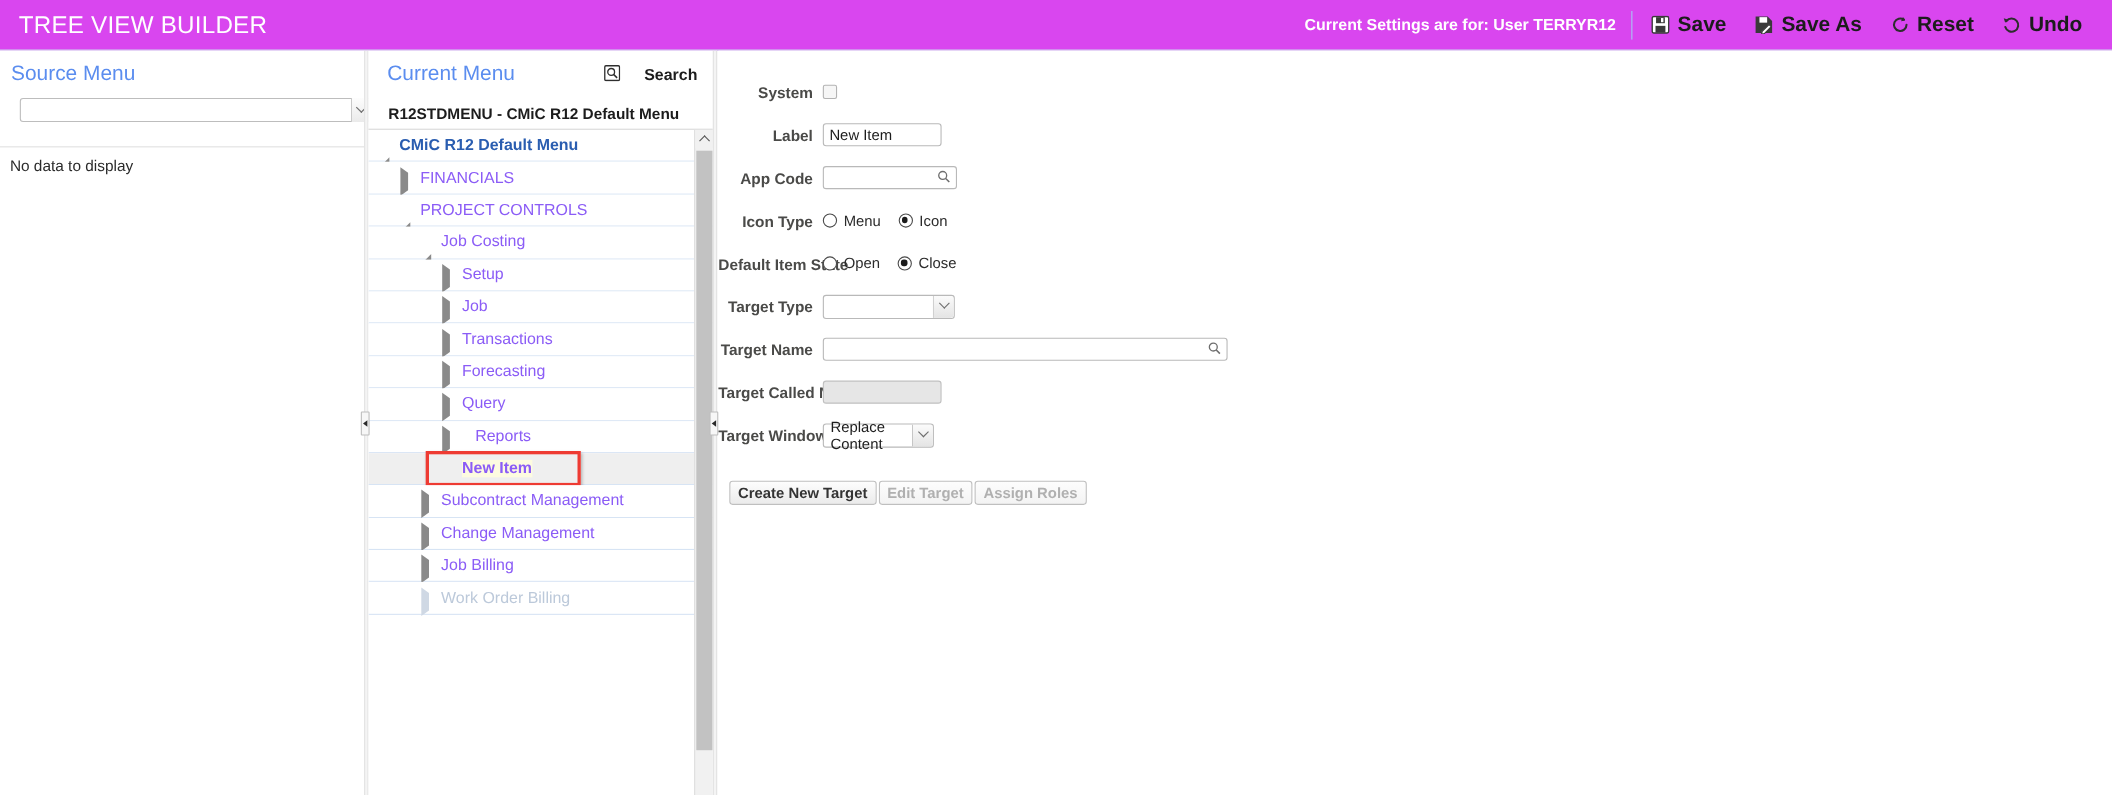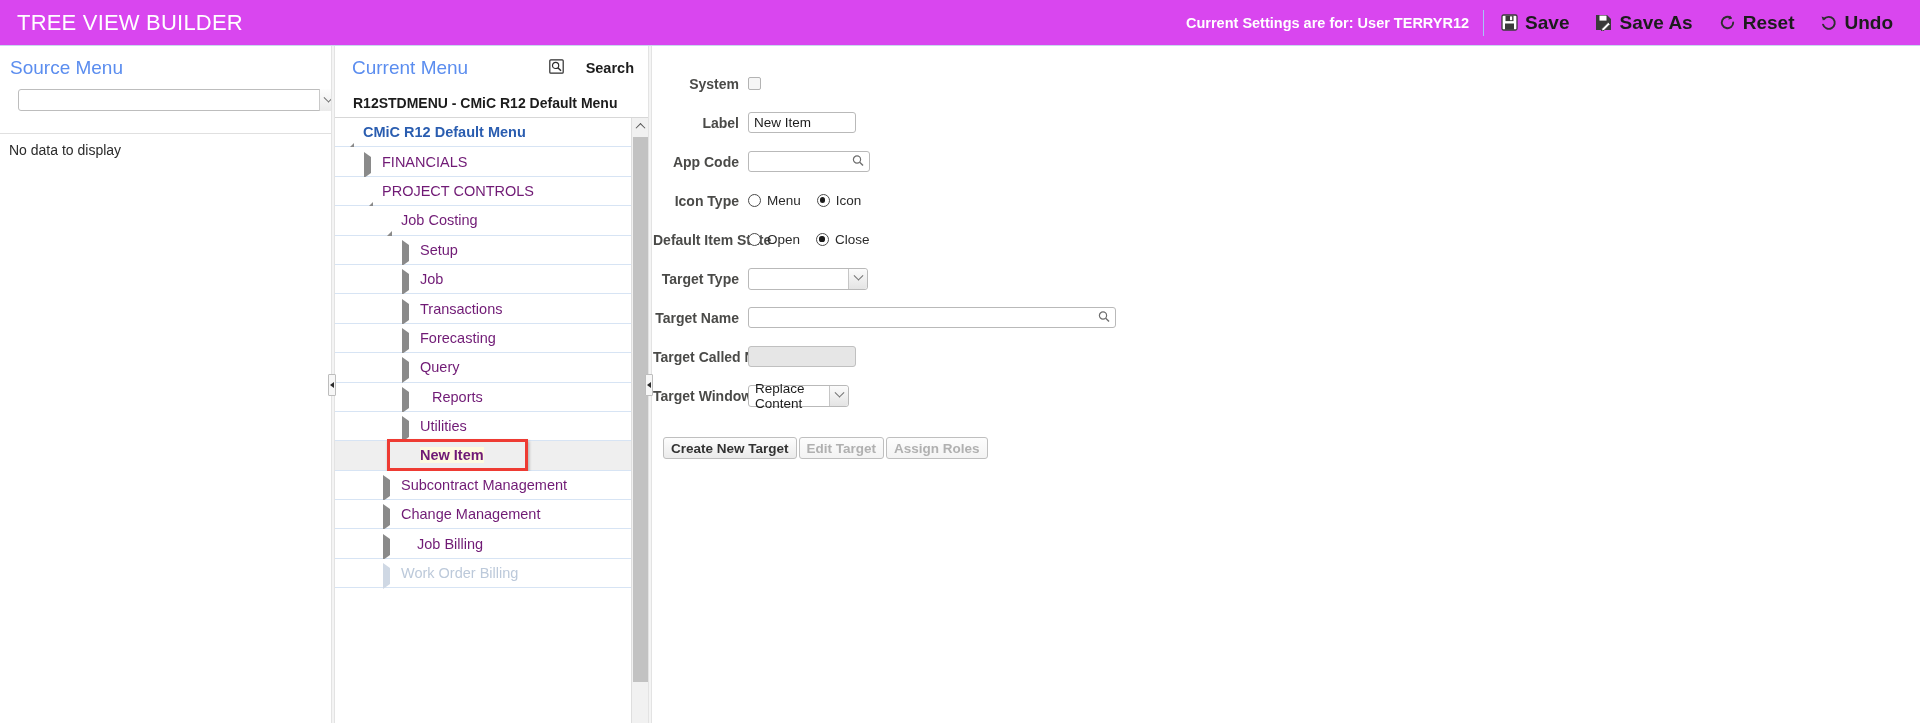--- a/index.html
+++ b/index.html
@@ -198,21 +198,21 @@
     border-bottom: 5px solid transparent;
     border-left: 7px solid #8a8a8a;
   }
   .caret-down {
     width: 0; height: 0;
     border-left: 9px solid transparent;
     border-bottom: 9px solid #8a8a8a;
     transform: rotate(-45deg);
     margin-top: -1px;
   }
-  .tree-label { color: #701a75; white-space: nowrap; }
+  .tree-label { color: #8b5cf6; white-space: nowrap; }
   .tree-row.root .tree-label { font-weight: 700; color: #2a5db0; }
   .tree-row.selected { background: #efefef; }
   .tree-row.dim .tree-label { color: #bcc9da; }
   .tree-row.dim .caret-right { border-left-color: #cfd8e4; }
   .tree-label.sel-text {
     font-weight: 700;
     background: #fdfbe0;
   }
   .redbox {
     position: absolute;
@@ -501,38 +501,34 @@
           <span class="tree-label">Forecasting</span>
         </div>
         <div class="tree-row" style="padding-left: 67px;">
           <span class="caret"><span class="caret-right"></span></span>
           <span class="tree-label">Query</span>
         </div>
         <div class="tree-row" style="padding-left: 67px; gap: 12px;">
           <span class="caret"><span class="caret-right"></span></span>
           <span class="tree-label">Reports</span>
         </div>
-        <div class="tree-row" style="padding-left: 67px;">
-          <span class="caret"><span class="caret-right"></span></span>
-          <span class="tree-label">Utilities</span>
-        </div>
         <div class="tree-row selected" style="padding-left: 67px;">
           <span class="caret"></span>
           <span class="tree-label sel-text">New Item</span>
           <span class="redbox" style="border-color: rgb(238, 59, 51);"></span>
         </div>
         <div class="tree-row" style="padding-left: 48px;">
           <span class="caret"><span class="caret-right"></span></span>
           <span class="tree-label">Subcontract Management</span>
         </div>
         <div class="tree-row" style="padding-left: 48px;">
           <span class="caret"><span class="caret-right"></span></span>
           <span class="tree-label">Change Management</span>
         </div>
-        <div class="tree-row" style="padding-left: 48px; gap: 16px;">
+        <div class="tree-row" style="padding-left: 48px;">
           <span class="caret"><span class="caret-right"></span></span>
           <span class="tree-label">Job Billing</span>
         </div>
         <div class="tree-row dim" style="padding-left: 48px;">
           <span class="caret"><span class="caret-right"></span></span>
           <span class="tree-label">Work Order Billing</span>
         </div>
       </div>
 
     <div class="tree-scroll">

